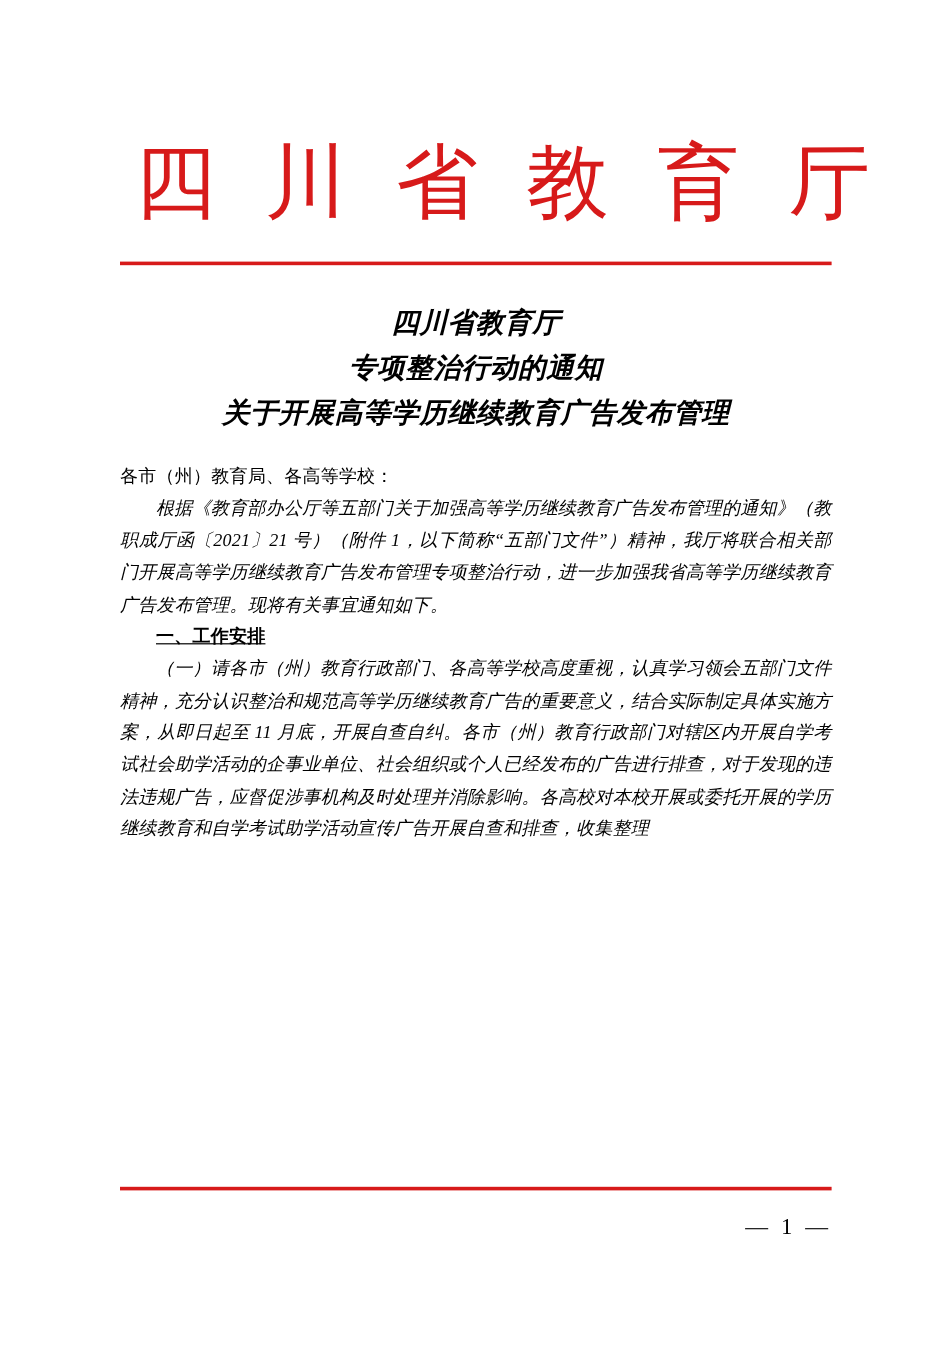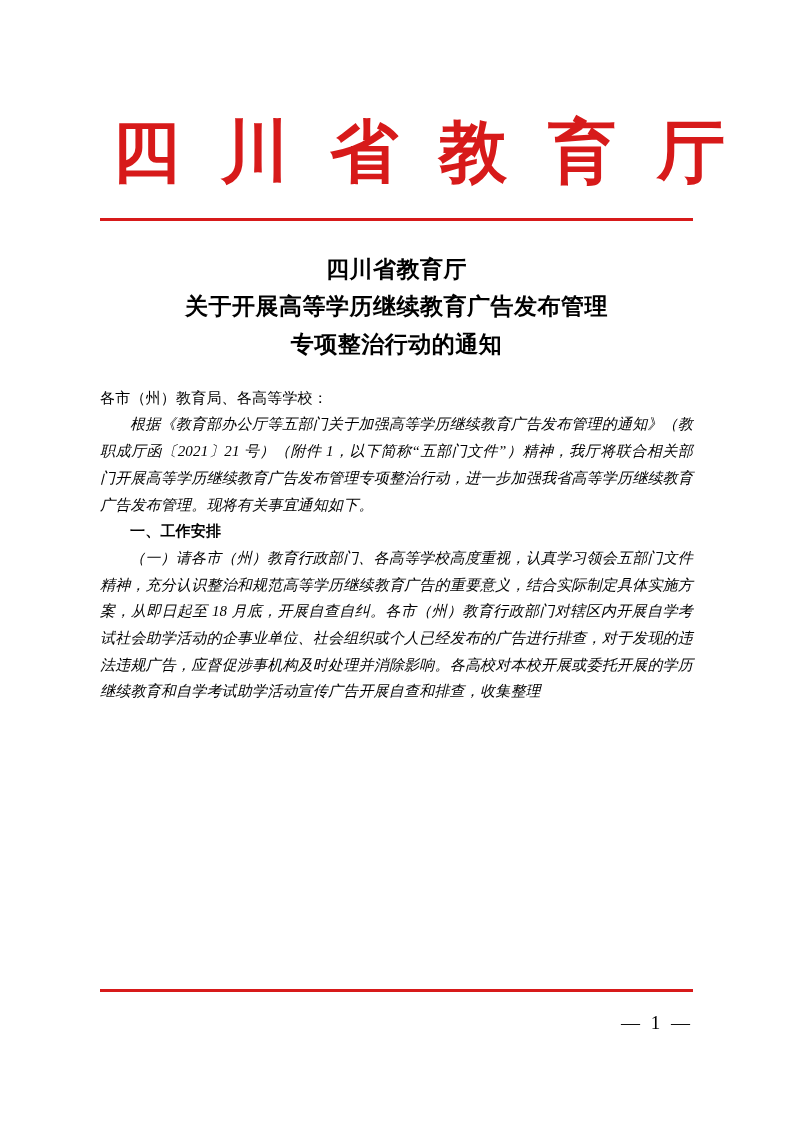--- a/index.html
+++ b/index.html
@@ -23,21 +23,21 @@
   }
 
   
   .masthead {
     padding-top: 118px;
     text-align: center;
   }
   .masthead-title {
     color: #d71a1a;
     font-family: "Liberation Serif", "DejaVu Serif", serif;
-    font-weight: bold;
+    font-weight: normal;
     font-size: 68px;
     line-height: 1.0;
     letter-spacing: 12px;
     text-indent: 12px;
     white-space: nowrap;
     margin: 0;
   }
   .masthead-rule {
     margin: 32px 0 0 0;
     height: 3px;
@@ -50,20 +50,21 @@
     text-align: center;
     margin-top: 30px;
     font-weight: bold;
     font-size: 23px;
     line-height: 1.62;
     letter-spacing: 0.5px;
   }
   .doc-title-line {
     display: block;
     white-space: nowrap;
+    font-style: italic;
   }
 
   
   .body-text {
     margin-top: 22px;
     font-size: 15px;
     line-height: 1.78;
     text-align: justify;
     text-justify: inter-ideograph;
     letter-spacing: 0.2px;
@@ -71,20 +72,21 @@
   .body-text p {
     margin: 0;
   }
   .p-indent {
     text-indent: 2em;
     font-style: italic;
   }
   .p-heading {
     text-indent: 2em;
     font-weight: bold;
+    text-decoration: underline;
   }
 
   
   .footer-rule {
     position: absolute;
     left: 100px;
     right: 100px;
     bottom: 130px;
     height: 3px;
     background: #d71a1a;
@@ -103,27 +105,27 @@
 
 <div class="page">
 
   <div class="masthead">
     <div class="masthead-title">四 川 省 教 育 厅</div>
     <div class="masthead-rule"></div>
   </div>
 
   <div class="doc-title">
     <span class="doc-title-line">四川省教育厅</span>
+    <span class="doc-title-line">专项整治行动的通知</span>
     <span class="doc-title-line">关于开展高等学历继续教育广告发布管理</span>
-    <span class="doc-title-line">专项整治行动的通知</span>
   </div>
 
   <div class="body-text">
     <p>各市（州）教育局、各高等学校：</p>
     <p class="p-indent">根据《教育部办公厅等五部门关于加强高等学历继续教育广告发布管理的通知》（教职成厅函〔2021〕21 号）（附件 1，以下简称“五部门文件”）精神，我厅将联合相关部门开展高等学历继续教育广告发布管理专项整治行动，进一步加强我省高等学历继续教育广告发布管理。现将有关事宜通知如下。</p>
     <p class="p-heading">一、工作安排</p>
-    <p class="p-indent">（一）请各市（州）教育行政部门、各高等学校高度重视，认真学习领会五部门文件精神，充分认识整治和规范高等学历继续教育广告的重要意义，结合实际制定具体实施方案，从即日起至 18 月底，开展自查自纠。各市（州）教育行政部门对辖区内开展自学考试社会助学活动的企事业单位、社会组织或个人已经发布的广告进行排查，对于发现的违法违规广告，应督促涉事机构及时处理并消除影响。各高校对本校开展或委托开展的学历继续教育和自学考试助学活动宣传广告开展自查和排查，收集整理</p>
+    <p class="p-indent">（一）请各市（州）教育行政部门、各高等学校高度重视，认真学习领会五部门文件精神，充分认识整治和规范高等学历继续教育广告的重要意义，结合实际制定具体实施方案，从即日起至 11 月底，开展自查自纠。各市（州）教育行政部门对辖区内开展自学考试社会助学活动的企事业单位、社会组织或个人已经发布的广告进行排查，对于发现的违法违规广告，应督促涉事机构及时处理并消除影响。各高校对本校开展或委托开展的学历继续教育和自学考试助学活动宣传广告开展自查和排查，收集整理</p>
   </div>
 
   <div class="footer-rule"></div>
   <div class="footer-page">— 1 —</div>
 
 </div>
 
 </body></html>

